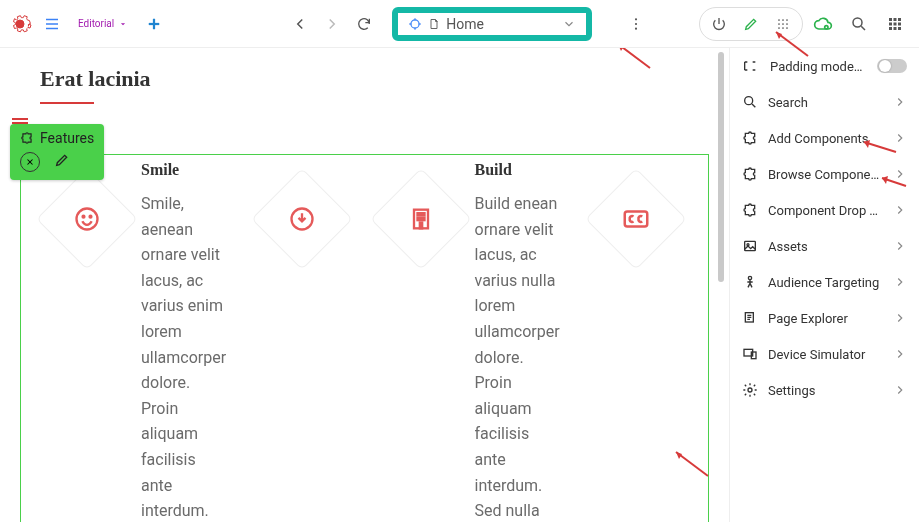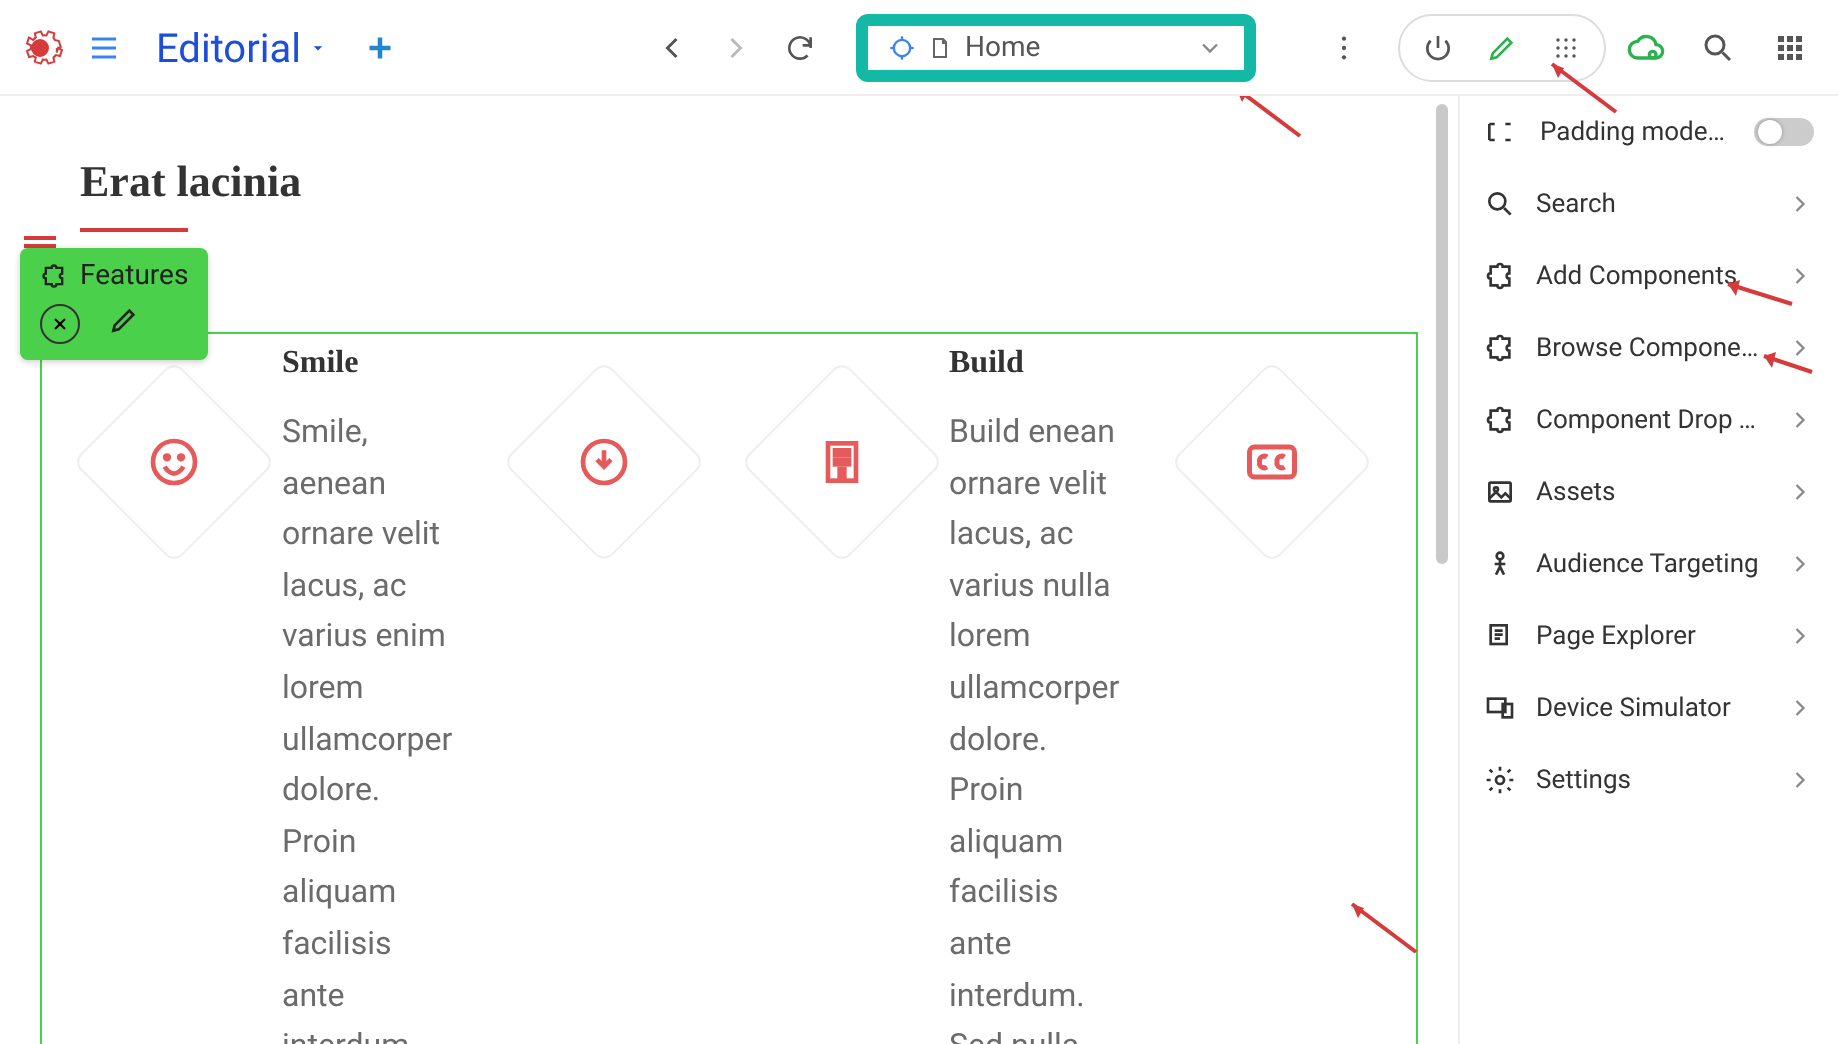--- a/index.html
+++ b/index.html
@@ -2,21 +2,21 @@
 <html><head>
 <meta charset="utf-8">
 <style>
 * { margin: 0; padding: 0; box-sizing: border-box; font-family: -apple-system, BlinkMacSystemFont, "Segoe UI", Roboto, sans-serif; }
 body { width: 919px; height: 522px; overflow: hidden; background: #fff; display: flex; flex-direction: column; }
 
 
 .topbar { height: 48px; display: flex; align-items: center; padding: 0 8px; gap: 4px; border-bottom: 1px solid #eee; }
 .logo-gear { width: 24px; height: 24px; color: #d73a3a; }
 .icon-btn { width: 32px; height: 32px; display: inline-flex; align-items: center; justify-content: center; border: none; background: transparent; cursor: pointer; border-radius: 4px; color: #555; }
-.dropdown-label { display: inline-flex; align-items: center; gap: 4px; color: #1d4ed8; font-size: 20px; padding: 4px 6px; cursor: pointer; }
+.dropdown-label { display: inline-flex; align-items: center; gap: 4px; color: #a21caf; font-size: 10px; padding: 4px 6px; cursor: pointer; }
 .nav-arrows { display: flex; margin-left: 12px; }
 .location-bar { flex: 0 0 200px; margin-left: 8px; height: 34px; border: 6px solid #14b8a6; border-radius: 6px; display: flex; align-items: center; padding: 0 10px; gap: 6px; cursor: pointer; position: relative; }
 .location-bar .target { width: 14px; height: 14px; color: #3b82f6; }
 .location-bar .doc { width: 12px; height: 12px; color: #666; }
 .location-bar .text { font-size: 14px; color: #555; flex: 1; }
 .location-bar .chev { color: #888; }
 .topbar-spacer { flex: 1; }
 .switch-pill { display: flex; align-items: center; border: 1px solid #ddd; border-radius: 20px; height: 34px; padding: 0 4px; gap: 2px; }
 .switch-pill .icon-btn { width: 30px; height: 30px; border-radius: 50%; }
 .switch-pill .active { background: transparent; color: #2bb24c; }
@@ -28,21 +28,21 @@
 .panel-item { display: flex; align-items: center; gap: 10px; padding: 10px 12px; cursor: pointer; color: #333; }
 .panel-item .lbl { flex: 1; white-space: nowrap; overflow: hidden; text-overflow: ellipsis; }
 .panel-item .chev { color: #888; }
 .panel-item.padding-mode { gap: 12px; }
 .toggle { width: 30px; height: 14px; background: #ccc; border-radius: 10px; position: relative; }
 .toggle::after { content: ''; position: absolute; left: 2px; top: 1px; width: 12px; height: 12px; background: #fff; border-radius: 50%; box-shadow: 0 0 2px rgba(0,0,0,.3); }
 
 
 .side-indicator { position: absolute; left: 12px; top: 68px; width: 16px; height: 14px; }
 .side-indicator span { display: block; width: 16px; height: 2px; background: #d73a3a; margin: 2px 0; }
-.heading-row { display: flex; align-items: center; gap: 16px; margin-top: 12px; }
+.heading-row { display: flex; align-items: center; gap: 16px; }
 .heading { font-family: Georgia, serif; font-weight: bold; font-size: 22px; color: #333; }
 .accent-line { width: 54px; height: 2px; background: #d73a3a; margin-top: 10px; }
 
 .feature-badge { position: absolute; left: 10px; top: 76px; background: #4ad04a; border-radius: 4px; padding: 6px 10px 8px; box-shadow: 0 1px 3px rgba(0,0,0,.2); z-index: 5; }
 .feature-badge .title-row { display: flex; align-items: center; gap: 6px; color: #222; font-size: 14px; margin-bottom: 6px; }
 .feature-badge .actions { display: flex; gap: 14px; }
 .feature-badge .round { width: 20px; height: 20px; border: 1.5px solid #333; border-radius: 50%; display: inline-flex; align-items: center; justify-content: center; cursor: pointer; }
 
 .block-sel { border: 1px solid #4ad04a; margin-top: 50px; padding: 6px 30px 36px; display: grid; grid-template-columns: 1fr 1fr 1fr 1fr; gap: 36px 40px; }
 .feature { display: flex; gap: 18px; }

